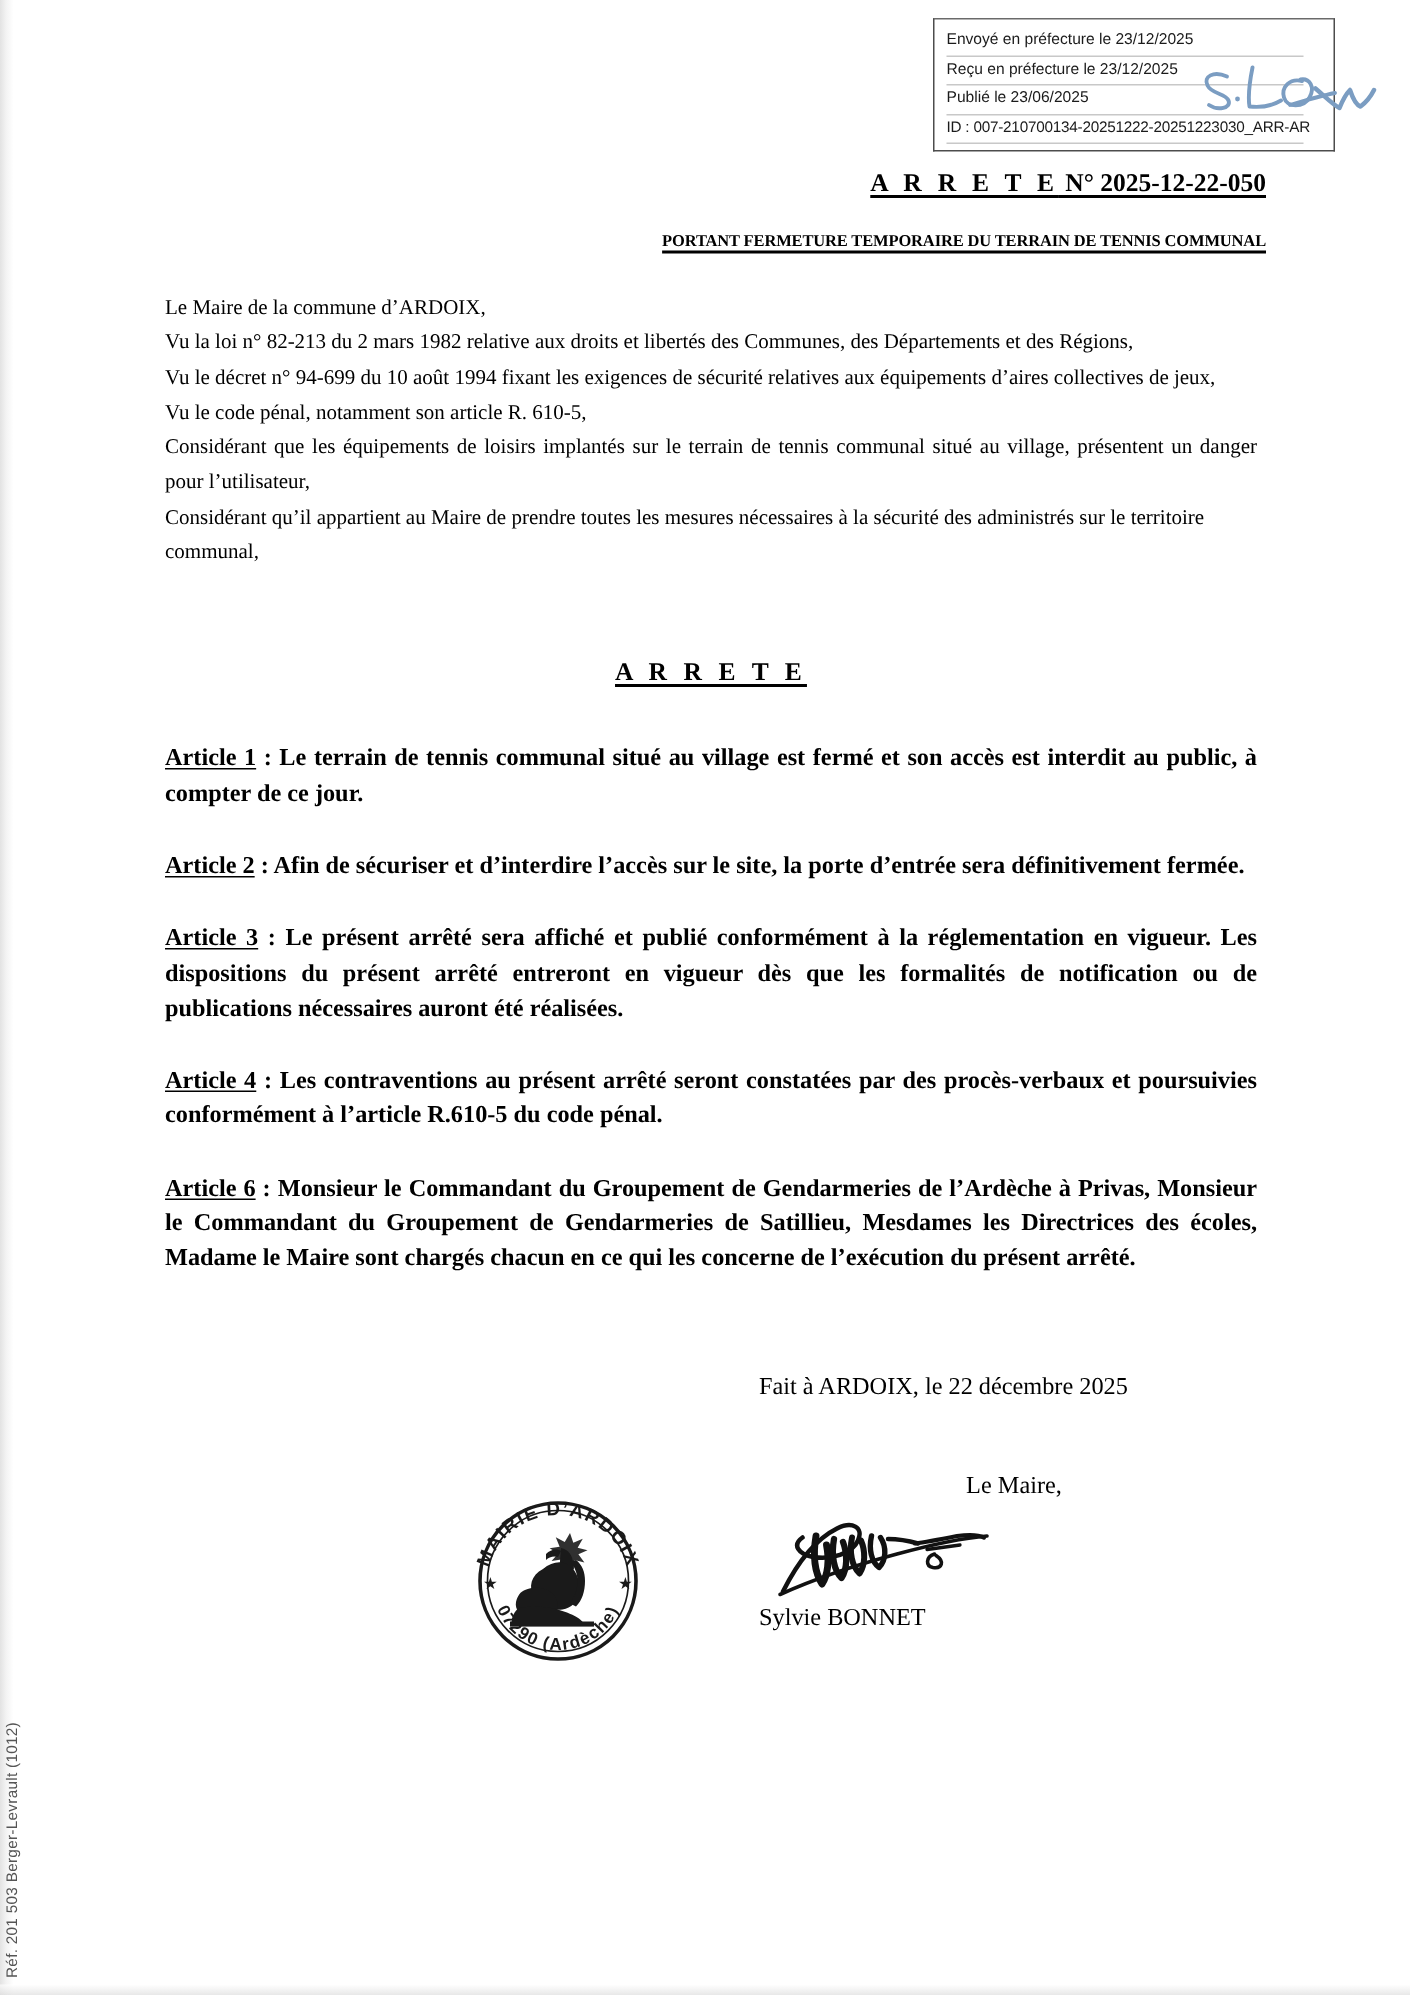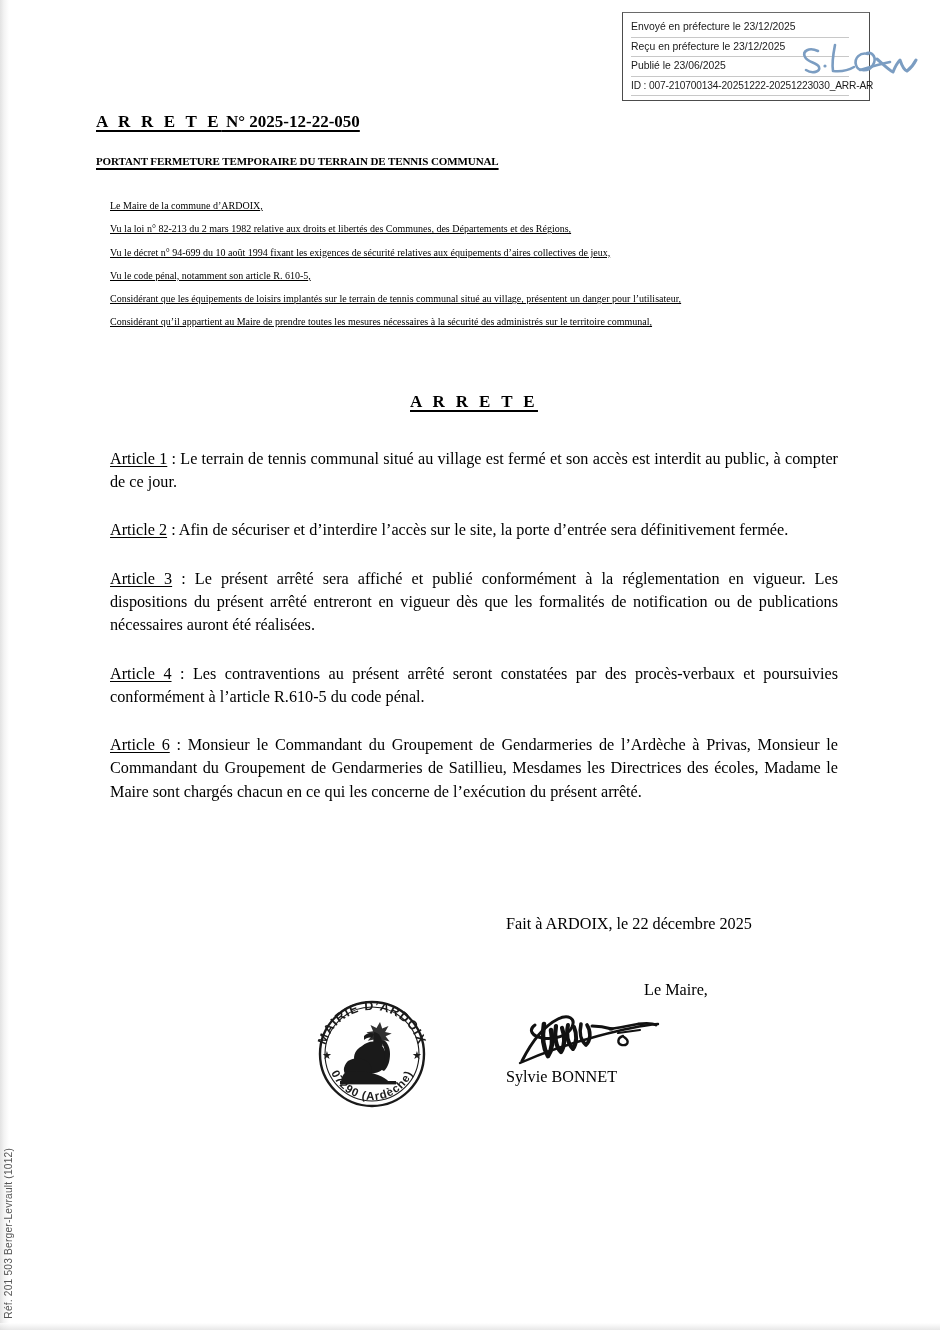--- a/index.html
+++ b/index.html
@@ -59,21 +59,21 @@
     width: 128px;
     height: 4px;
     border-top: 4px dashed #111111;
   }
 
   
   .prefecture-box {
     position: absolute;
     left: 622px;
     top: 12px;
-    width: 248px;
+    width: 268px;
     border: 1px solid #4c4c4c;
     border-top-color: #6a6a6a;
     padding: 5px 20px 4px 8px;
     box-sizing: border-box;
     font-family: "Liberation Sans", "DejaVu Sans", sans-serif;
     font-size: 10.4px;
     color: #1b1b1b;
     line-height: 18.5px;
   }
   .prefecture-box .pline {
@@ -95,21 +95,21 @@
     height: 42px;
     pointer-events: none;
   }
 
   
   .title-block {
     position: absolute;
     left: 96px;
     top: 112px;
     width: 748px;
-    text-align: left;
+    text-align: right;
   }
   .title-main, .title-sub {
     font-weight: bold;
     display: inline-block;
     text-decoration: underline;
     text-underline-offset: 3px;
     text-decoration-thickness: 2px;
   }
   .title-main {
     font-size: 17px;
@@ -128,26 +128,25 @@
   }
 
   
   .body-block {
     position: absolute;
     left: 110px;
     top: 194px;
     width: 728px;
   }
   .para {
-    font-size: 10px;
+    font-size: 14px;
     line-height: 23.3px;
     text-align: justify;
     text-justify: inter-word;
     margin: 0;
-    text-decoration: underline;
   }
   .preamble .para { text-align: justify; }
   .preamble .para:last-child { text-align: left; }
 
   .arrete-heading {
     margin-top: 58px;
     text-align: center;
     font-weight: bold;
     font-size: 17px;
   }
@@ -163,21 +162,21 @@
     font-size: 16.2px;
     line-height: 23.3px;
     text-align: justify;
   }
   .article:first-of-type { margin-top: 0; }
   .art-label {
     text-decoration: underline;
     text-underline-offset: 2px;
     text-decoration-thickness: 1.3px;
   }
-  .articles-wrap { margin-top: 36px; }
+  .articles-wrap { margin-top: 36px; font-weight: bold; }
 
   
   .sign-block {
     position: absolute;
     left: 506px;
     top: 915px;
     width: 340px;
   }
   .sign-date {
     font-size: 16.2px;

